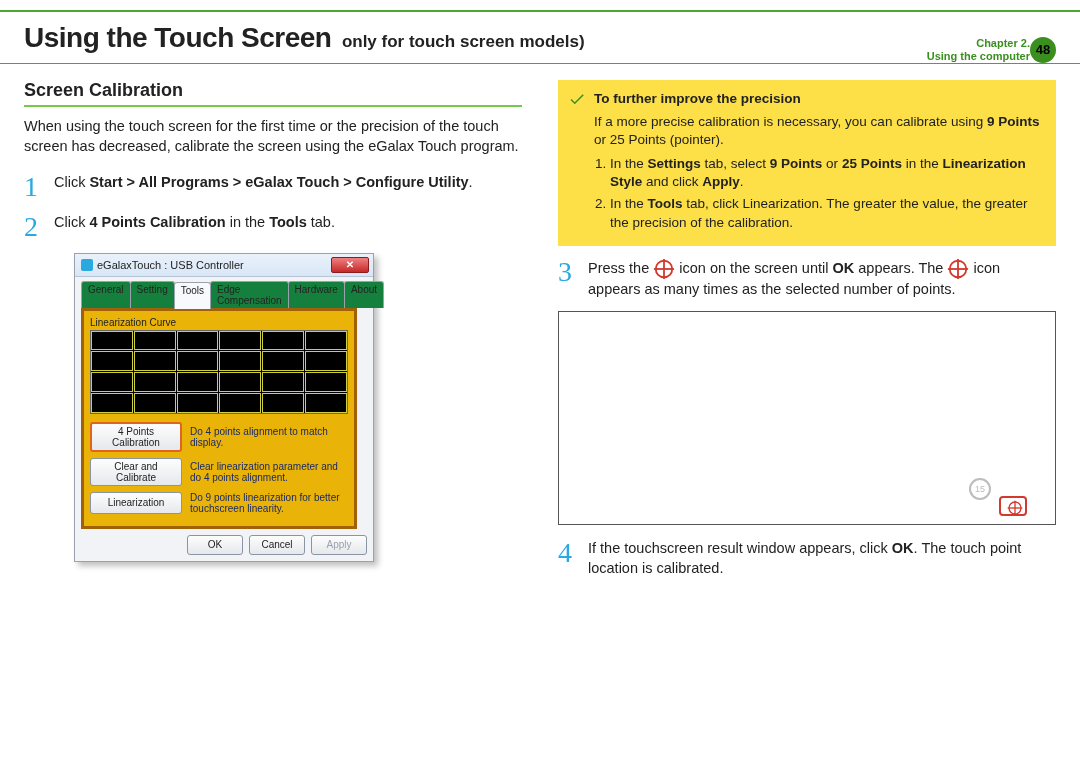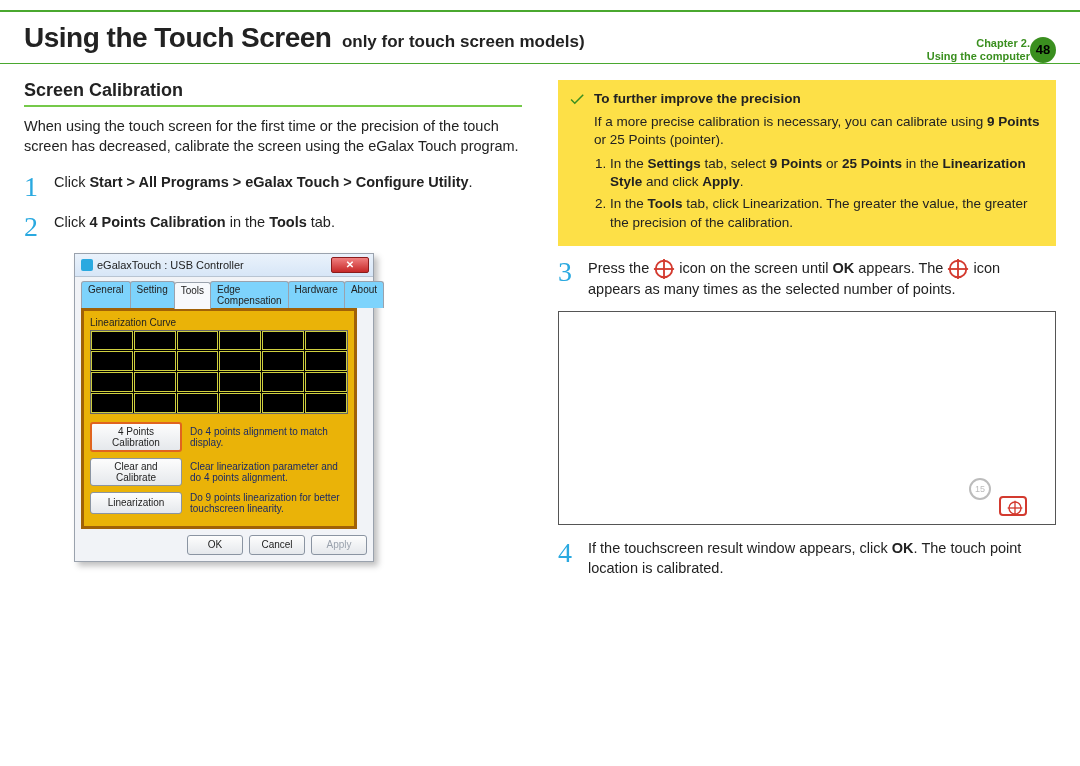--- a/index.html
+++ b/index.html
@@ -137,21 +137,21 @@
   .dlg-tabs {
     display: flex;
     padding: 4px 6px 0 6px;
     font-size: 10px;
     gap: 0;
   }
   .dlg-tab {
     padding: 2px 6px;
     border: 1px solid #9aa2ad;
     border-bottom: none;
-    background: #7dd3fc;
+    background: #15803d;
     margin-right: -1px;
     border-radius: 3px 3px 0 0;
   }
   .dlg-tab.active { background: #f7f9fc; position: relative; top:1px; }
   .dlg-inner {
     margin: 0 16px 6px 6px;
     border: 3px solid #a16207;
     background: #eab308;
     padding: 6px;
     font-size: 10px;

